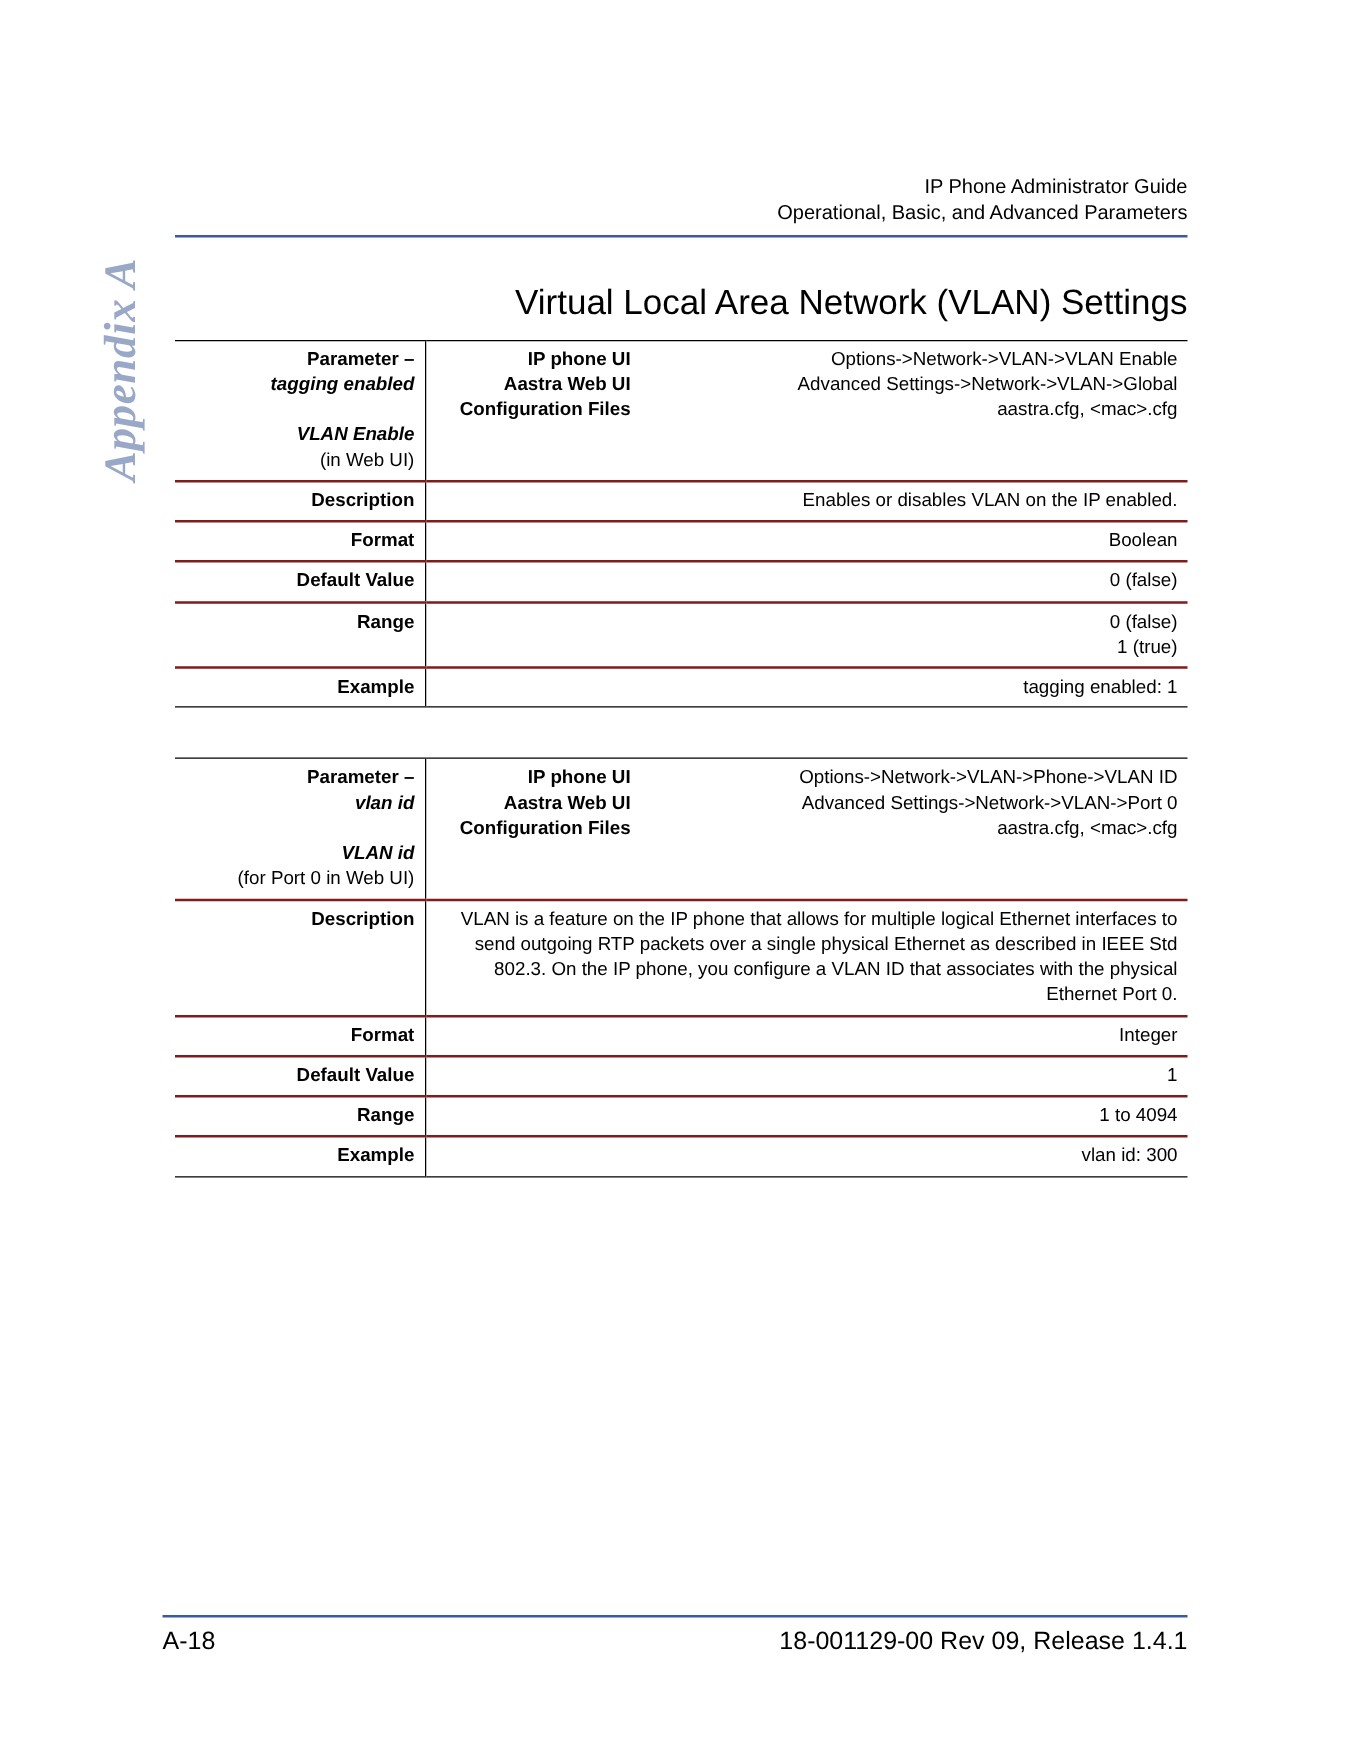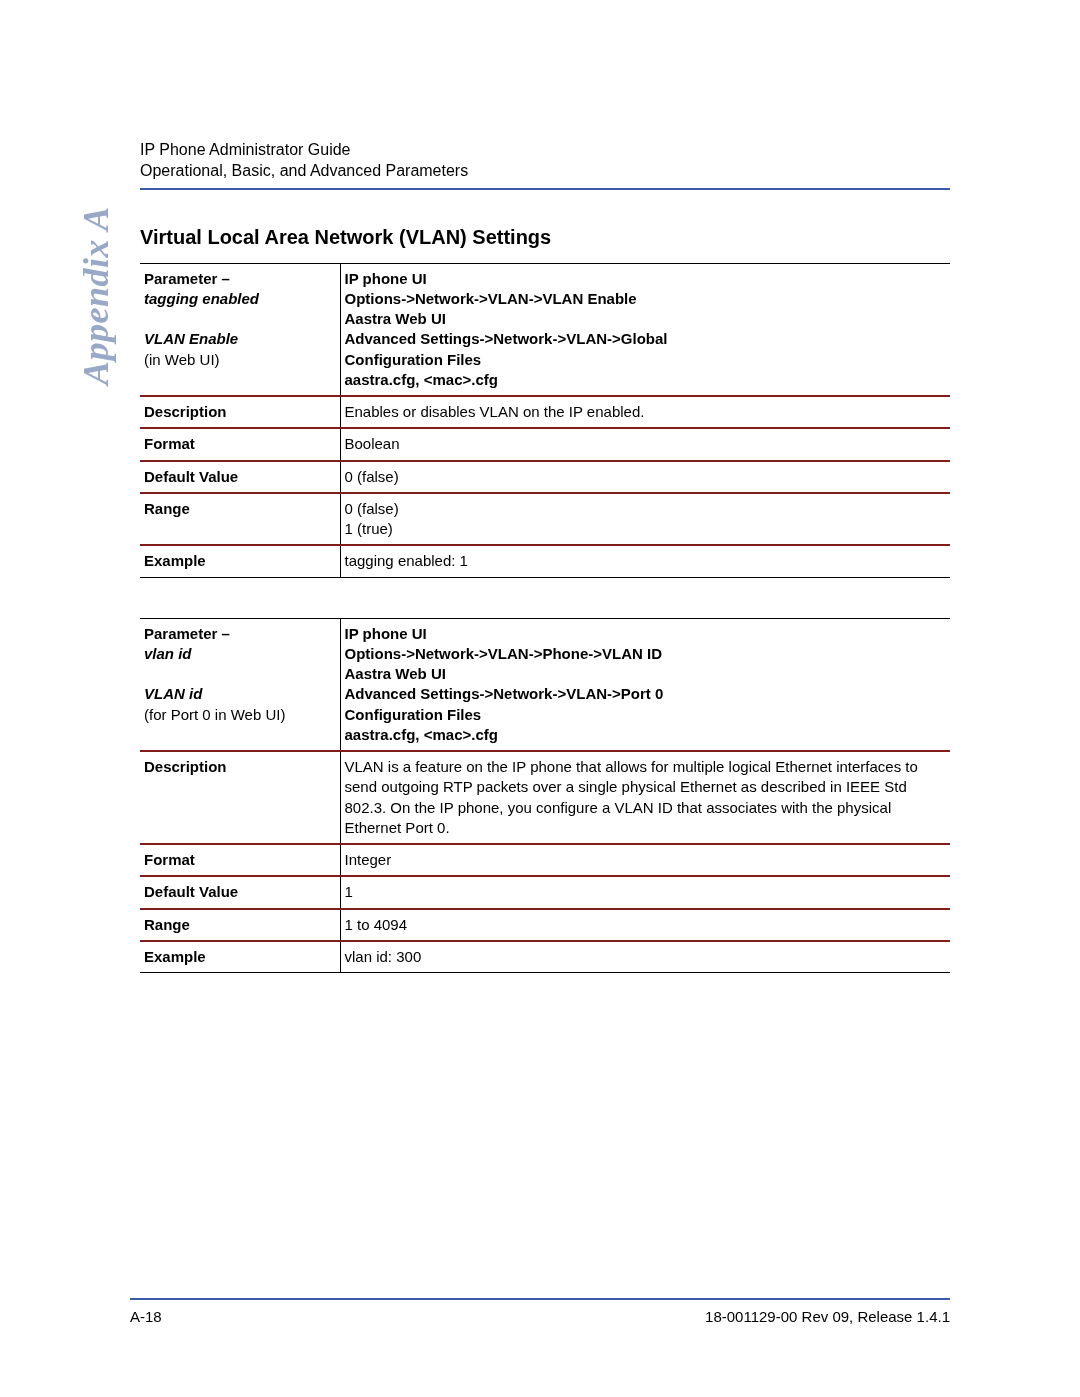--- a/index.html
+++ b/index.html
@@ -9,34 +9,35 @@
     font-size: 15px;
     color: #000;
     width: 1080px;
     height: 1397px;
     position: relative;
   }
   .page {
     padding: 140px 130px 50px 140px;
     position: relative;
     height: 100%;
+    text-align: right;
   }
   .header-block {
     margin-bottom: 6px;
     font-size: 16px;
     line-height: 1.3;
   }
   .hr-line {
     border: none;
     border-top: 2px solid #3a5aa8;
     margin-bottom: 36px;
   }
   .section-title {
-    font-size: 20px;
-    font-weight: bold;
+    font-size: 28px;
+    font-weight: normal;
     margin-bottom: 14px;
   }
   .side-label {
     position: absolute;
     left: 75px;
     top: 385px;
     transform: rotate(-90deg);
     transform-origin: left top;
     font-size: 36px;
     font-weight: bold;
@@ -57,38 +58,38 @@
     border-bottom: 1px solid #000;
     padding: 5px 8px 5px 4px;
     vertical-align: top;
     line-height: 1.35;
   }
   table.param-table tr:first-child td { border-top: 1px solid #000; }
   .col-label { width: 200px; font-weight: bold; }
   .col-value { border-left: 1px solid #000; }
   .param-name { font-weight: bold; }
   .param-ital { font-style: italic; font-weight: bold; }
-  .ui-row { display: flex; flex-direction: column; }
+  .ui-row { display: flex; }
   .ui-label { width: 160px; font-weight: bold; flex-shrink: 0; }
-  .ui-path { flex: 1; font-weight: bold; }
+  .ui-path { flex: 1; font-weight: normal; }
   .footer {
     position: absolute;
     bottom: 72px;
     left: 130px;
     right: 130px;
   }
   .footer-line {
     border: none;
     border-top: 2px solid #3a5aa8;
     margin-bottom: 8px;
   }
   .footer-row {
     display: flex;
     justify-content: space-between;
-    font-size: 15px;
+    font-size: 20px;
   }
 </style>
 </head>
 <body>
 
 <div class="page">
 
   <div class="header-block">
     <div>IP Phone Administrator Guide</div>
     <div>Operational, Basic, and Advanced Parameters</div>

